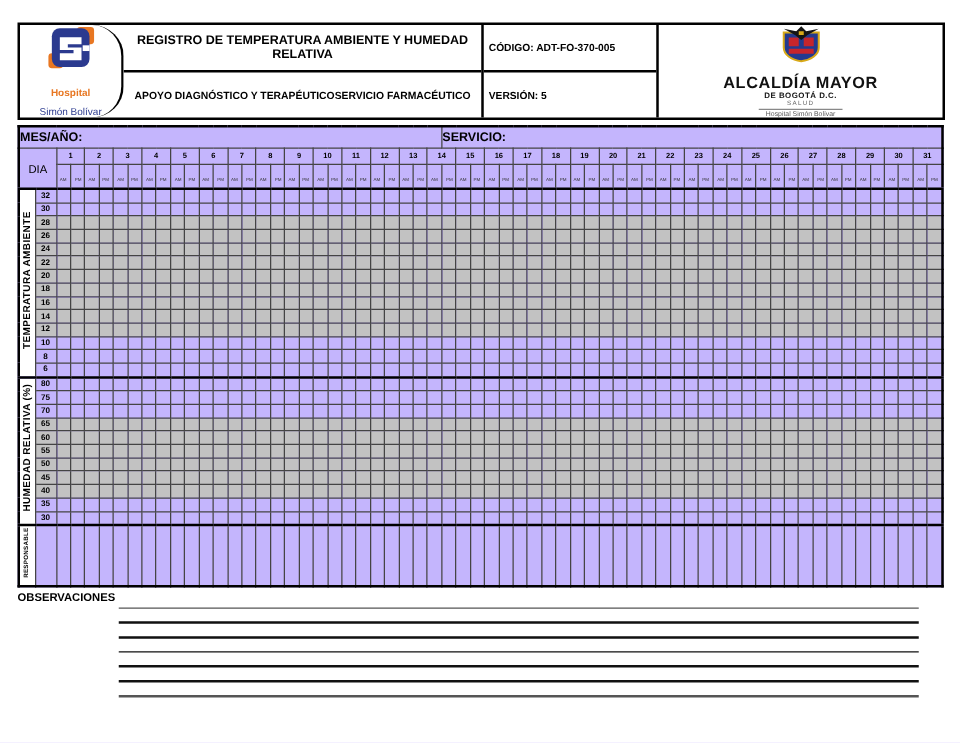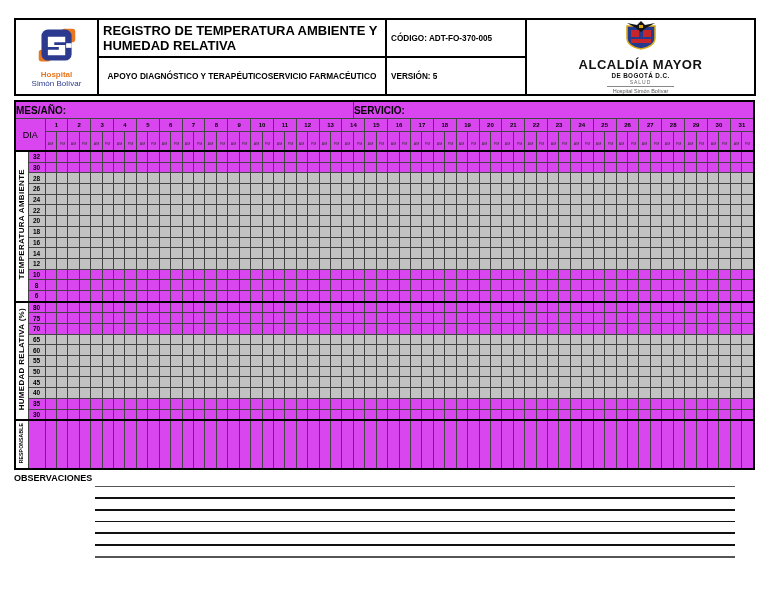--- a/index.html
+++ b/index.html
@@ -4,40 +4,40 @@
 <style>
   html,body{margin:0;padding:0;background:#fff;width:768px;height:594px;overflow:hidden;
     font-family:"Liberation Sans", sans-serif;}
   .page{position:relative;width:768px;height:594px;background:#fff;}
 
   
   .hdr{position:absolute;left:14px;top:18px;width:742px;height:78px;display:flex;
     border:2px solid #000;box-sizing:border-box;background:#fff;}
   .hdr > div{box-sizing:border-box;}
   .hdr-logo-left{width:83px;border-right:2px solid #000;display:flex;flex-direction:column;
-    align-items:center;justify-content:center;}
+    align-items:center;justify-content:space-between;border-radius:25px;}
   .hsb-line1{font-size:8px;font-weight:bold;color:#e87722;margin-top:1px;}
   .hsb-line2{font-size:8px;font-weight:normal;color:#2b3a8f;}
   .hdr-mid{width:288px;border-right:2px solid #000;display:flex;flex-direction:column;}
   .hdr-title{flex:1;border-bottom:2px solid #000;display:flex;align-items:center;justify-content:center;
-    font-size:13px;font-weight:bold;text-align:left;padding:0 4px;}
+    font-size:10px;font-weight:bold;text-align:center;padding:0 4px;}
   .hdr-sub{flex:1;display:flex;align-items:center;justify-content:center;
     font-size:8.3px;font-weight:bold;text-align:center;line-height:1.25;}
   .hdr-code{width:140px;border-right:2px solid #000;display:flex;flex-direction:column;}
   .hdr-code > div{flex:1;display:flex;align-items:center;font-size:8.2px;font-weight:bold;padding-left:4px;}
   .hdr-code .code-row{border-bottom:2px solid #000;}
   .hdr-logo-right{flex:1;display:flex;flex-direction:column;align-items:center;justify-content:center;}
   .crest-l1{font-size:13px;font-weight:bold;letter-spacing:.5px;color:#111;margin-top:1px;}
   .crest-l2{font-size:6.3px;font-weight:bold;letter-spacing:.4px;color:#111;}
   .crest-l3{font-size:5px;color:#666;letter-spacing:1px;}
   .crest-l4{font-size:5.5px;color:#555;border-top:1px solid #888;padding:1px 6px 0 6px;margin-top:1px;}
 
   
   .grid-wrap{position:absolute;left:14px;top:100px;}
-  table.reg{border-collapse:collapse;table-layout:fixed;width:741px;border:2.5px solid #000;background:#d946ef;}
+  table.reg{border-collapse:collapse;table-layout:fixed;width:741px;border:2.5px solid #000;background:#c4b5fd;}
   table.reg th, table.reg td{border:1px solid #444;padding:0;margin:0;overflow:hidden;white-space:nowrap;}
   th.mesano{height:16px;font-size:10px;font-weight:bold;text-align:left;padding-left:3px;
     border-bottom:2px solid #000;border-top:2px solid #000;}
   th.dia{font-size:9px;font-weight:normal;text-align:center;border-right:1.5px solid #000;}
   th.day{height:12px;font-size:6px;font-weight:bold;text-align:center;}
   th.ampm{height:9px;}
   th.ampm span{display:inline-block;font-size:6px;font-weight:normal;color:#333;
     transform:scale(.6);transform-origin:center;}
   td.cell{height:9.7px;}
   td.val{height:9.7px;font-size:6.5px;font-weight:bold;text-align:center;border-right:1.5px solid #000;}

